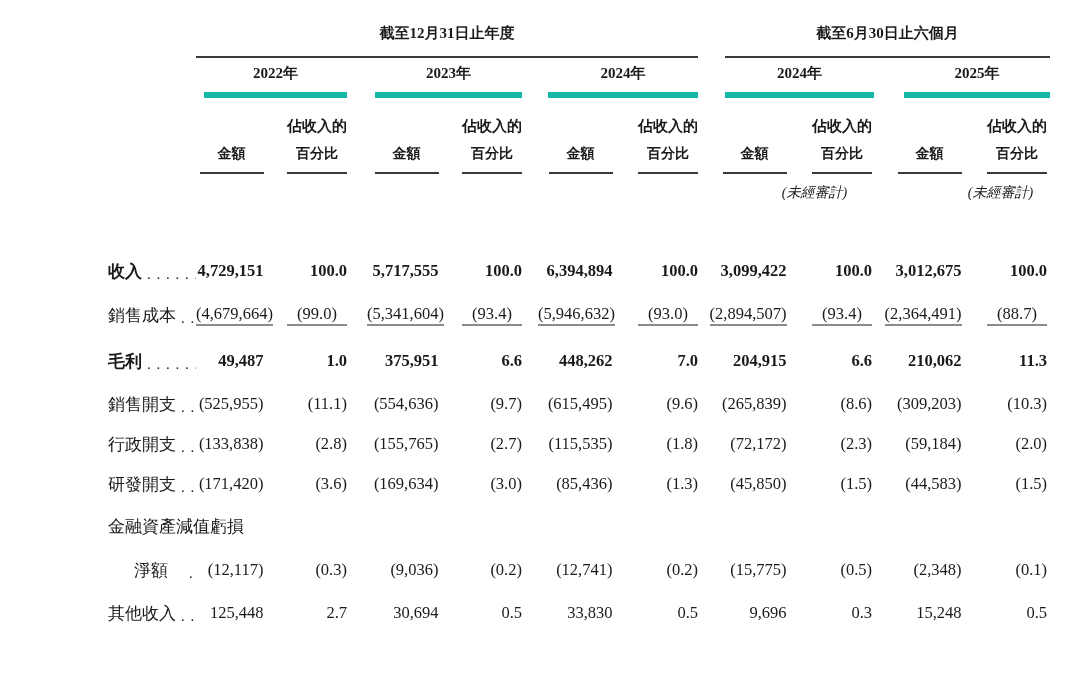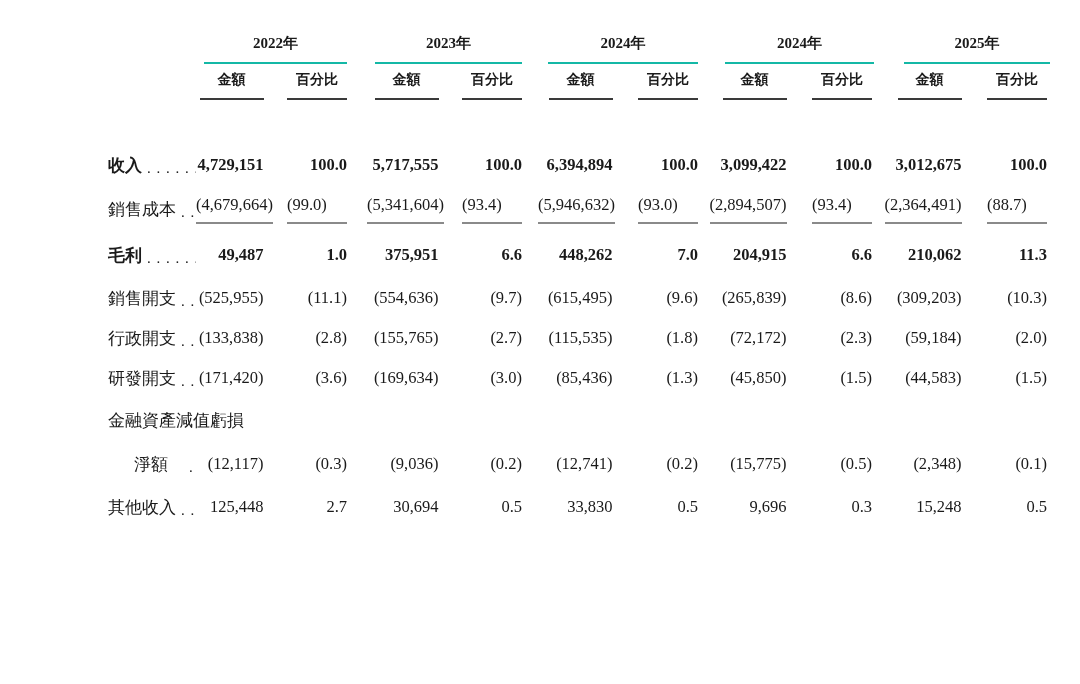--- a/index.html
+++ b/index.html
@@ -26,21 +26,21 @@
   .grp{
     font-weight:bold;font-size:15px;text-align:center;
     border-bottom:2px solid #3a3a3a;
     padding-bottom:13px;white-space:nowrap;
   }
   .grp-annual{margin-right:11px;}
   .grp-interim{margin-left:16px;margin-right:1px;}
 
   .yr{
     font-weight:bold;font-size:15px;text-align:center;
-    border-bottom:2px solid #14b8a6;
+    border-bottom:6px solid #14b8a6;
     padding-bottom:9px;white-space:nowrap;
   }
   .yr.y1{margin-left:8px;margin-right:20px;}
   .yr.y2{margin-left:8px;margin-right:16px;}
   .yr.y3{margin-left:10px;margin-right:11px;}
   .yr.y4{margin-left:16px;margin-right:6px;}
   .yr.y5{margin-left:24px;margin-right:1px;}
   tr.year-row td{height:40px;}
 
   tr.sub1 td{height:38px;font-weight:bold;font-size:15px;text-align:right;white-space:nowrap;padding-bottom:2px;}
@@ -71,23 +71,22 @@
   td.label{font-size:17px;vertical-align:middle;}
   .lw{display:flex;align-items:flex-end;white-space:nowrap;}
   .lbl{white-space:nowrap;}
   .lw.indent{padding-left:26px;gap:16px;}
   .leader{
     flex:1 1 0;min-width:0;overflow:hidden;
     font-size:15px;font-weight:normal;letter-spacing:1px;
     margin-left:5px;color:#1a1a1a;
   }
   .drule{
-    display:inline-block;text-align:left;
+    display:inline-block;text-align:center;
     border-bottom:2px solid #8a8a8a;
-    padding-bottom:7px;
   }
   .drule.w-amt{min-width:68px;}
   .drule.w-pct{min-width:60px;}
 </style>
 </head>
 <body>
 
 <div class="page">
   <table class="fin">
     <colgroup>
@@ -97,51 +96,79 @@
       <col class="c-num">
         <col class="c-num">
       <col class="c-num">
         <col class="c-num">
       <col class="c-num">
         <col class="c-num">
       <col class="c-num">
         <col class="c-num">
     </colgroup>
     <thead>
+      <tr>
+        <td></td>
+        <td colspan="6">
+          <div class="grp grp-annual">截至12月31日止年度</div>
+        </td>
+        <td colspan="4">
+          <div class="grp grp-interim">截至6月30日止六個月</div>
+        </td>
+      </tr>
       <tr class="year-row">
         <td></td>
         <td colspan="2">
             <div class="yr y1">2022年</div>
           </td>
         <td colspan="2">
             <div class="yr y2">2023年</div>
           </td>
         <td colspan="2">
             <div class="yr y3">2024年</div>
           </td>
         <td colspan="2">
             <div class="yr y4">2024年</div>
           </td>
         <td colspan="2">
             <div class="yr y5">2025年</div>
           </td>
+      </tr>
+      <tr class="sub1">
+        <td></td>
+        <td class="pr-a1"></td>
+        <td class="pr-p1"><span class="hrule-none">佔收入的</span></td>
+        <td class="pr-a2"></td>
+        <td class="pr-p2"><span>佔收入的</span></td>
+        <td class="pr-a3"></td>
+        <td class="pr-p3"><span>佔收入的</span></td>
+        <td class="pr-a4"></td>
+        <td class="pr-p4"><span>佔收入的</span></td>
+        <td class="pr-a5"></td>
+        <td class="pr-p5"><span>佔收入的</span></td>
       </tr>
       <tr class="sub2">
         <td></td>
         <td class="pr-a1"><span class="hrule w-amt">金額</span></td>
         <td class="pr-p1"><span class="hrule w-pct">百分比</span></td>
         <td class="pr-a2"><span class="hrule w-amt">金額</span></td>
         <td class="pr-p2"><span class="hrule w-pct">百分比</span></td>
         <td class="pr-a3"><span class="hrule w-amt">金額</span></td>
         <td class="pr-p3"><span class="hrule w-pct">百分比</span></td>
         <td class="pr-a4"><span class="hrule w-amt">金額</span></td>
         <td class="pr-p4"><span class="hrule w-pct">百分比</span></td>
         <td class="pr-a5"><span class="hrule w-amt">金額</span></td>
         <td class="pr-p5"><span class="hrule w-pct">百分比</span></td>
       </tr>
+      <tr class="unaud">
+        <td></td>
+        <td colspan="6"></td>
+        <td colspan="2" style="padding-left:40px;"><span>(未經審計)</span></td>
+        <td colspan="2" style="padding-left:70px;"><span>(未經審計)</span></td>
+      </tr>
       <tr class="spacer">
           <td colspan="11"></td>
         </tr>
     </thead>
     <tbody id="tbody">
         <tr class="bold" style="height: 42px;">
           <td class="label">
             <div class="lw">
               <span class="lbl">收入</span>
               <span class="leader">. . . . . . . . . . . . . . . . . . . . . . . . . . . .</span>

